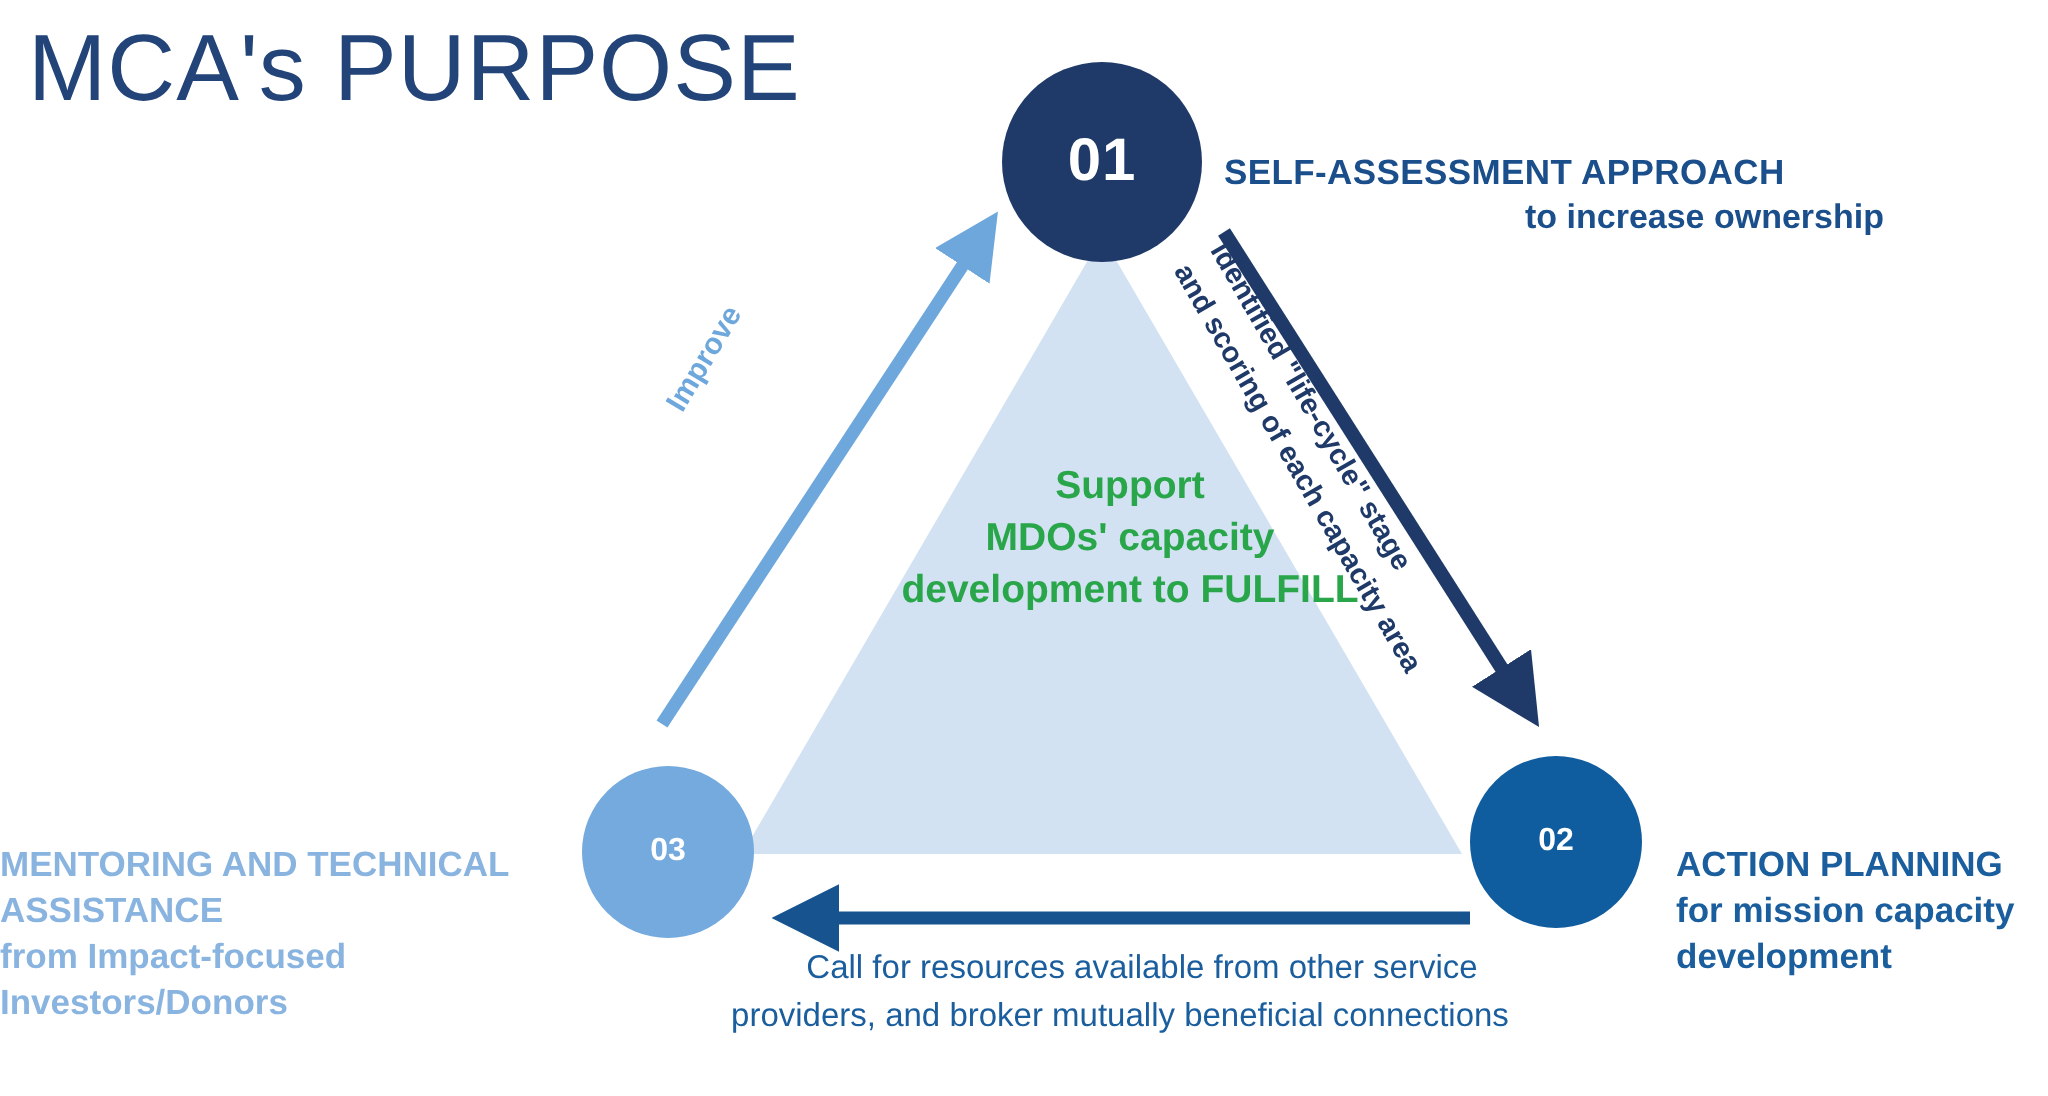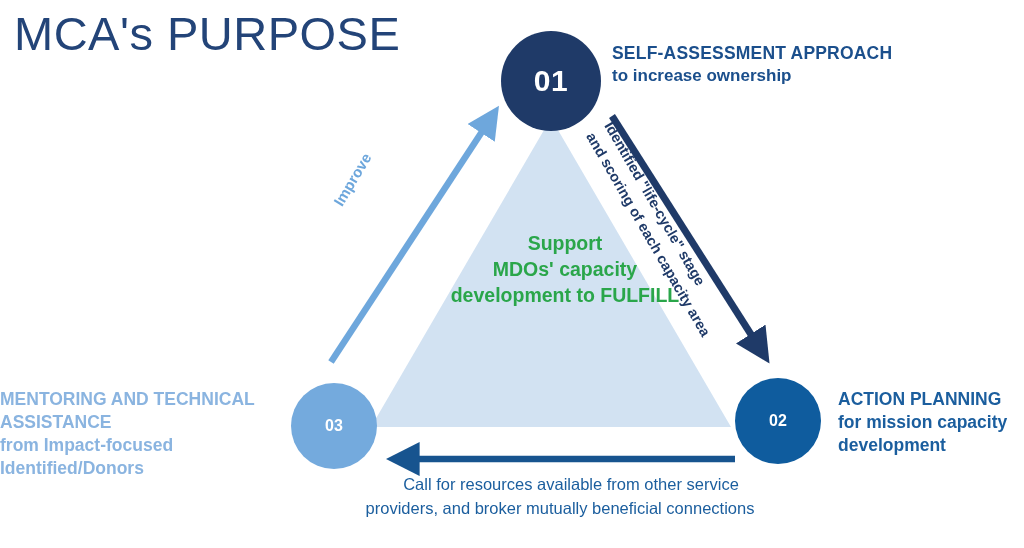--- a/index.html
+++ b/index.html
@@ -76,35 +76,37 @@
     height: 86px;
     background: #74aadd;
     font-size: 16px;
   }
 
   
   .node-label {
     position: absolute;
     font-weight: 700;
     line-height: 1.32;
+    margin-top: 33px;
   }
   #label-01 {
     left: 612px;
     top: 42px;
     color: #1b4f8c;
     font-size: 17.5px;
     text-align: left;
     width: 330px;
   }
   #label-01 .title-line {
     font-size: 17.5px;
     letter-spacing: 0.2px;
   }
   #label-01 .sub-line {
     font-size: 17px;
+    text-align: right;
   }
   #label-02 {
     left: 838px;
     top: 388px;
     color: #1b5e9e;
     font-size: 17.5px;
     text-align: left;
     width: 190px;
   }
   #label-03 {
@@ -216,21 +218,21 @@
     <div>development</div>
   </div>
 
   <div class="node-circle" id="node-03">
     <span>03</span>
   </div>
   <div class="node-label" id="label-03">
     <div>MENTORING AND TECHNICAL</div>
     <div>ASSISTANCE</div>
     <div>from Impact-focused</div>
-    <div>Identified/Donors</div>
+    <div>Investors/Donors</div>
   </div>
 
   <div id="center-text">
     <div>Support</div>
     <div>MDOs' capacity</div>
     <div>development to FULFILL</div>
   </div>
 
   <div class="rot-label" id="label-improve">Improve</div>
 

